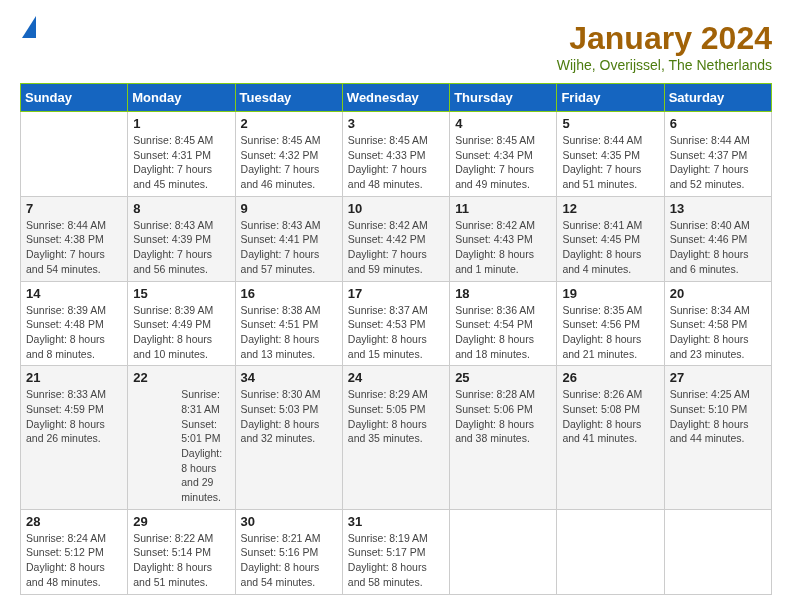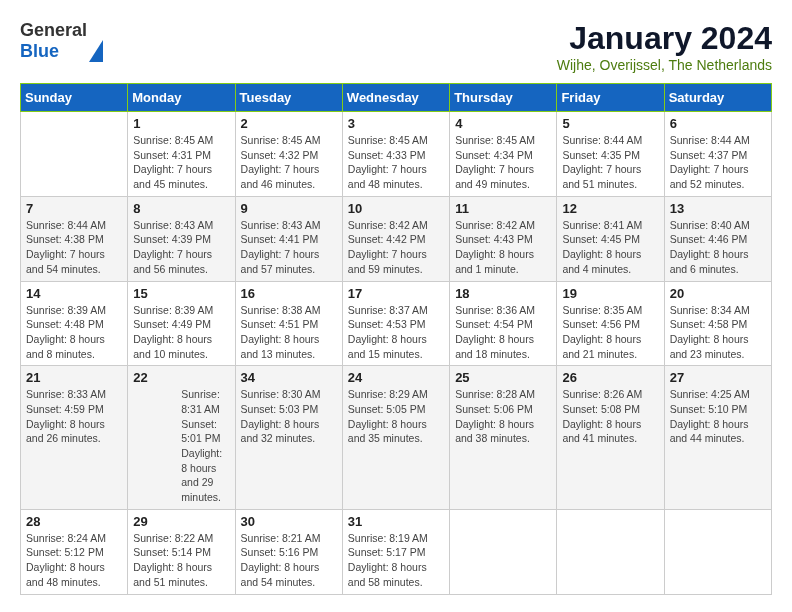--- a/index.html
+++ b/index.html
@@ -39,21 +39,21 @@
     .logo-row {
       display: flex;
       align-items: flex-end;
     }
     .title-block {
       text-align: right;
     }
     .month-title {
       font-size: 32px;
       font-weight: bold;
-      color: #0f172a;
+      color: #a16207;
     }
     .location {
       font-size: 14px;
       color: #4d7c0f;
       text-align: right;
     }
     .calendar {
       width: 100%;
       border-collapse: collapse;
       font-size: 11px;
@@ -92,24 +92,20 @@
     tr:nth-child(odd) td { background: #fff; }
     tr:nth-child(even) td { background: #f4f4f4; }
     .calendar thead tr th { background: #1565c0; }
   </style>
 </head>
 <body>
 
 <div class="header">
   <div class="logo">
     <div class="logo-row">
-      <div class="logo-text">
-        <span class="logo-general">General</span>
-        <span class="logo-blue">Blue</span>
-      </div>
       <div class="logo-triangle"></div>
     </div>
   </div>
   <div class="title-block">
     <div class="month-title">January 2024</div>
     <div class="location">Wijhe, Overijssel, The Netherlands</div>
   </div>
 </div>
 
 <table class="calendar">

